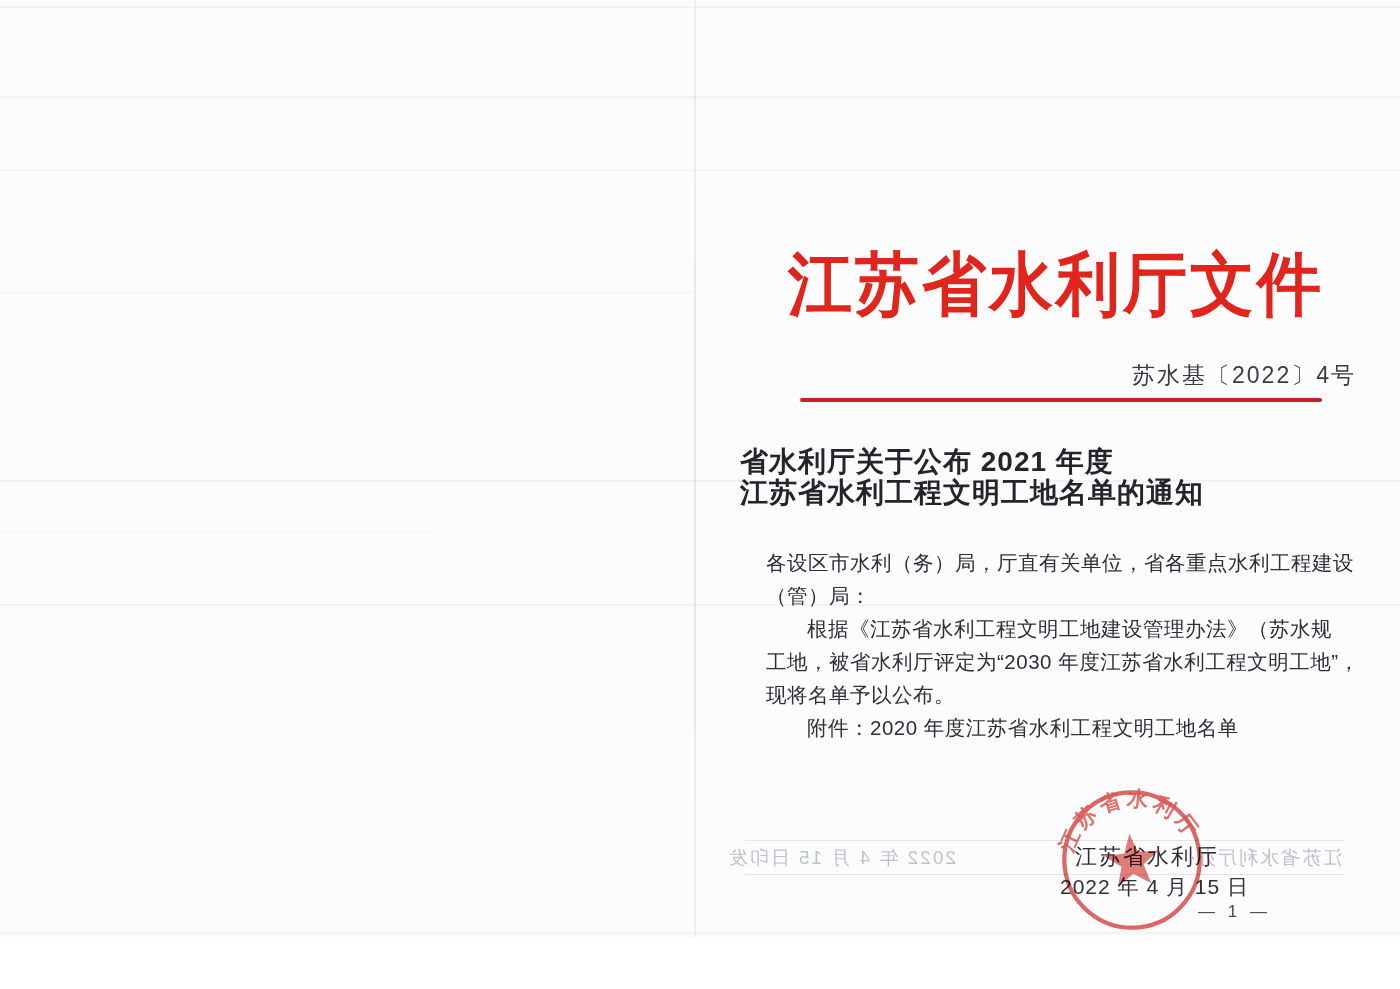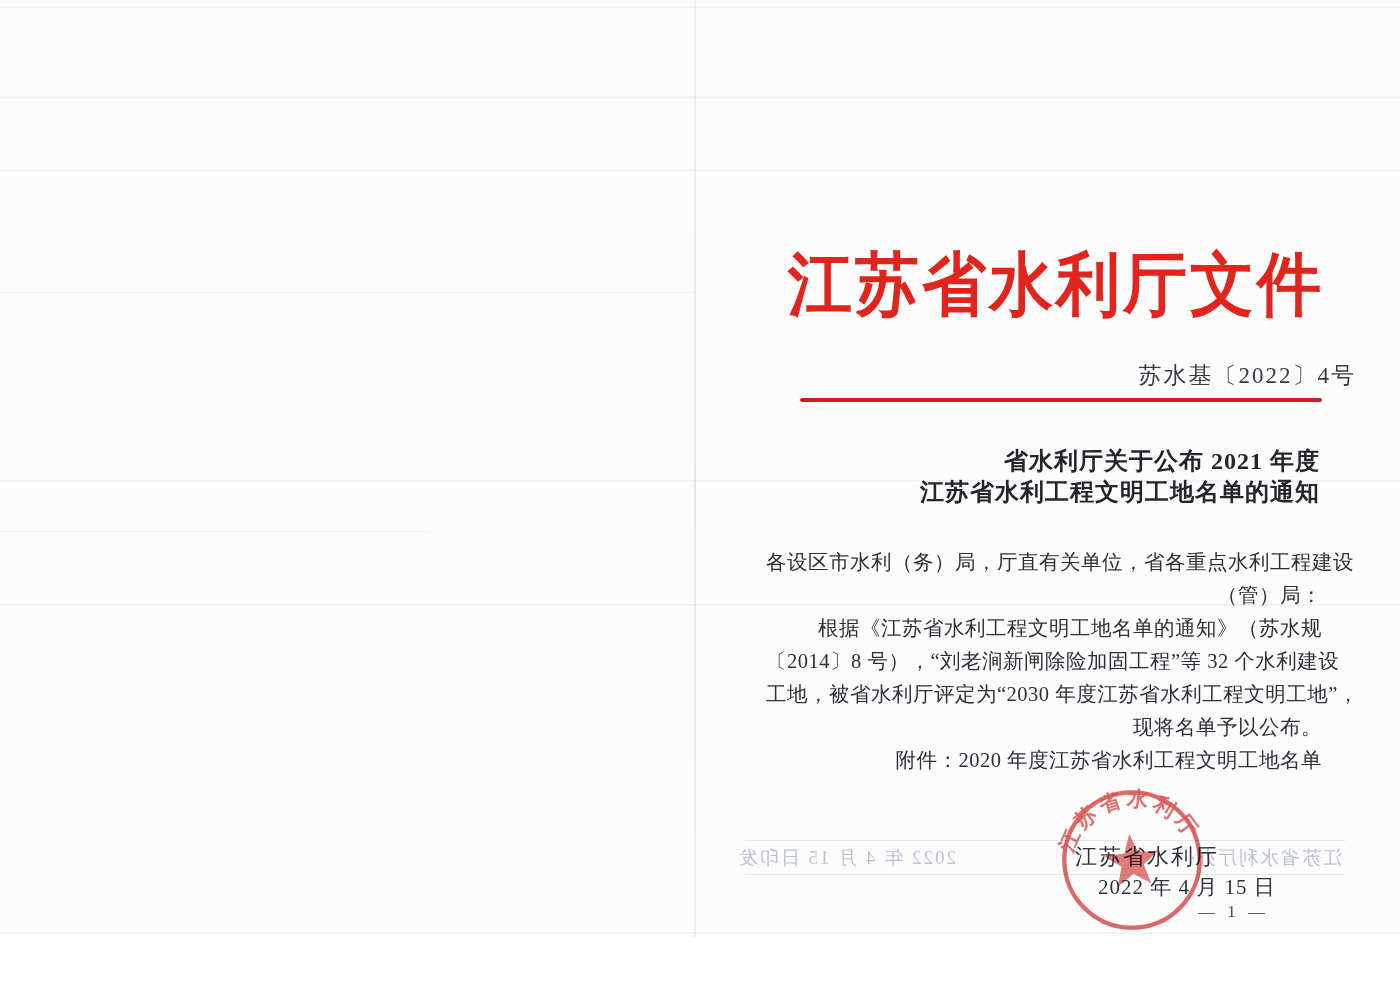--- a/index.html
+++ b/index.html
@@ -1,19 +1,19 @@
 <!DOCTYPE html>
 <html><head>
 <meta charset="utf-8">
 <style>
   html,body{margin:0;padding:0;background:#ffffff;}
   .scan{
     position:relative;width:1400px;height:937px;overflow:hidden;
     background:#fcfcfd;
-    font-family:Liberation Serif, serif;
+    font-family:Liberation Sans, sans-serif;
   }
   .abs{position:absolute;}
   
   .streak{position:absolute;pointer-events:none;}
   .s1{left:0;top:6px;width:1400px;height:2px;background:#f2f3f6;}
   .s2{left:0;top:96px;width:1400px;height:3px;background:#f1f2f6;}
   .s3{left:0;top:170px;width:1400px;height:1px;background:#eff1f5;}
   .s4{left:0;top:292px;width:695px;height:1px;background:#f0f2f6;}
   .s5{left:0;top:480px;width:1400px;height:2px;background:#f1f2f6;}
   .s6{left:0;top:531px;width:430px;height:1px;background:#f2f3f7;}
@@ -36,46 +36,46 @@
   .doc-number{
     left:748px;top:360px;width:608px;
     text-align:right;font-size:23px;color:#3a3b43;letter-spacing:2px;
   }
   .red-rule{
     left:800px;top:398px;width:522px;height:4px;background:#c9202a;border-radius:2px;
   }
   
   .notice-title{
     left:740px;top:446px;width:580px;
-    text-align:right;font-weight:700;color:#24252b;
-    font-size:24px;line-height:31px;letter-spacing:1px;
+    text-align:left;font-weight:700;color:#24252b;
+    font-size:28px;line-height:31px;letter-spacing:1px;
   }
   
   .body-text{
     left:766px;top:546px;width:556px;
-    font-size:20.5px;line-height:33px;color:#2e2f36;letter-spacing:0.5px;text-align:right;
+    font-size:20.5px;line-height:33px;color:#2e2f36;letter-spacing:0.5px;
   }
   .body-text .line{white-space:nowrap;}
   .body-text .indent{text-indent:41px;}
   
   .bleed-rule{height:1px;background:#e2e5ec;}
   .br1{left:745px;top:840px;width:600px;}
   .br2{left:745px;top:874px;width:600px;}
   .bleed-text{
     color:#bcc2ce;font-size:19px;letter-spacing:2px;white-space:nowrap;
     transform:scaleX(-1);transform-origin:center;
   }
   .bleed-left{left:756px;top:845px;width:200px;text-align:center;}
   .bleed-right{left:1192px;top:845px;width:150px;overflow:hidden;text-align:center;}
   
   .sig-agency{
     left:1075px;top:842px;font-size:22px;color:#303138;letter-spacing:2px;white-space:nowrap;
   }
   .sig-date{
-    left:1060px;top:873px;font-size:21px;color:#303138;letter-spacing:1px;white-space:nowrap;margin-left:38px;
+    left:1060px;top:873px;font-size:21px;color:#303138;letter-spacing:1px;white-space:nowrap;
   }
   .page-number{
     left:1198px;top:902px;font-size:17px;color:#4a4b52;letter-spacing:4px;white-space:nowrap;
   }
   
   .seal{
     left:1058px;top:786px;width:148px;height:148px;
     mix-blend-mode:multiply;opacity:.88;
     transform:rotate(-6deg);
   }
@@ -108,22 +108,21 @@
   <div class="abs red-rule"></div>
 
   <div class="abs notice-title">
     <div>省水利厅关于公布 2021 年度</div>
     <div>江苏省水利工程文明工地名单的通知</div>
   </div>
 
   <div class="abs body-text">
     <div class="line">各设区市水利（务）局，厅直有关单位，省各重点水利工程建设</div>
     <div class="line">（管）局：</div>
-    <div class="line indent">根据《江苏省水利工程文明工地名单的通知》（苏水规</div>
-    <div class="line">〔2014〕8 号），“刘老涧新闸除险加固工程”等 32 个水利建设</div>
+    <div class="line indent">根据《江苏省水利工程文明工地建设管理办法》（苏水规</div>
     <div class="line">工地，被省水利厅评定为“2030 年度江苏省水利工程文明工地”，</div>
     <div class="line">现将名单予以公布。</div>
     <div class="line indent">附件：2020 年度江苏省水利工程文明工地名单</div>
   </div>
 
   <div class="abs bleed-rule br1"></div>
   <div class="abs bleed-rule br2"></div>
   <div class="abs bleed-text bleed-left">2022 年 4 月 15 日印发</div>
   <div class="abs bleed-text bleed-right">江苏省水利厅办公室</div>
 

